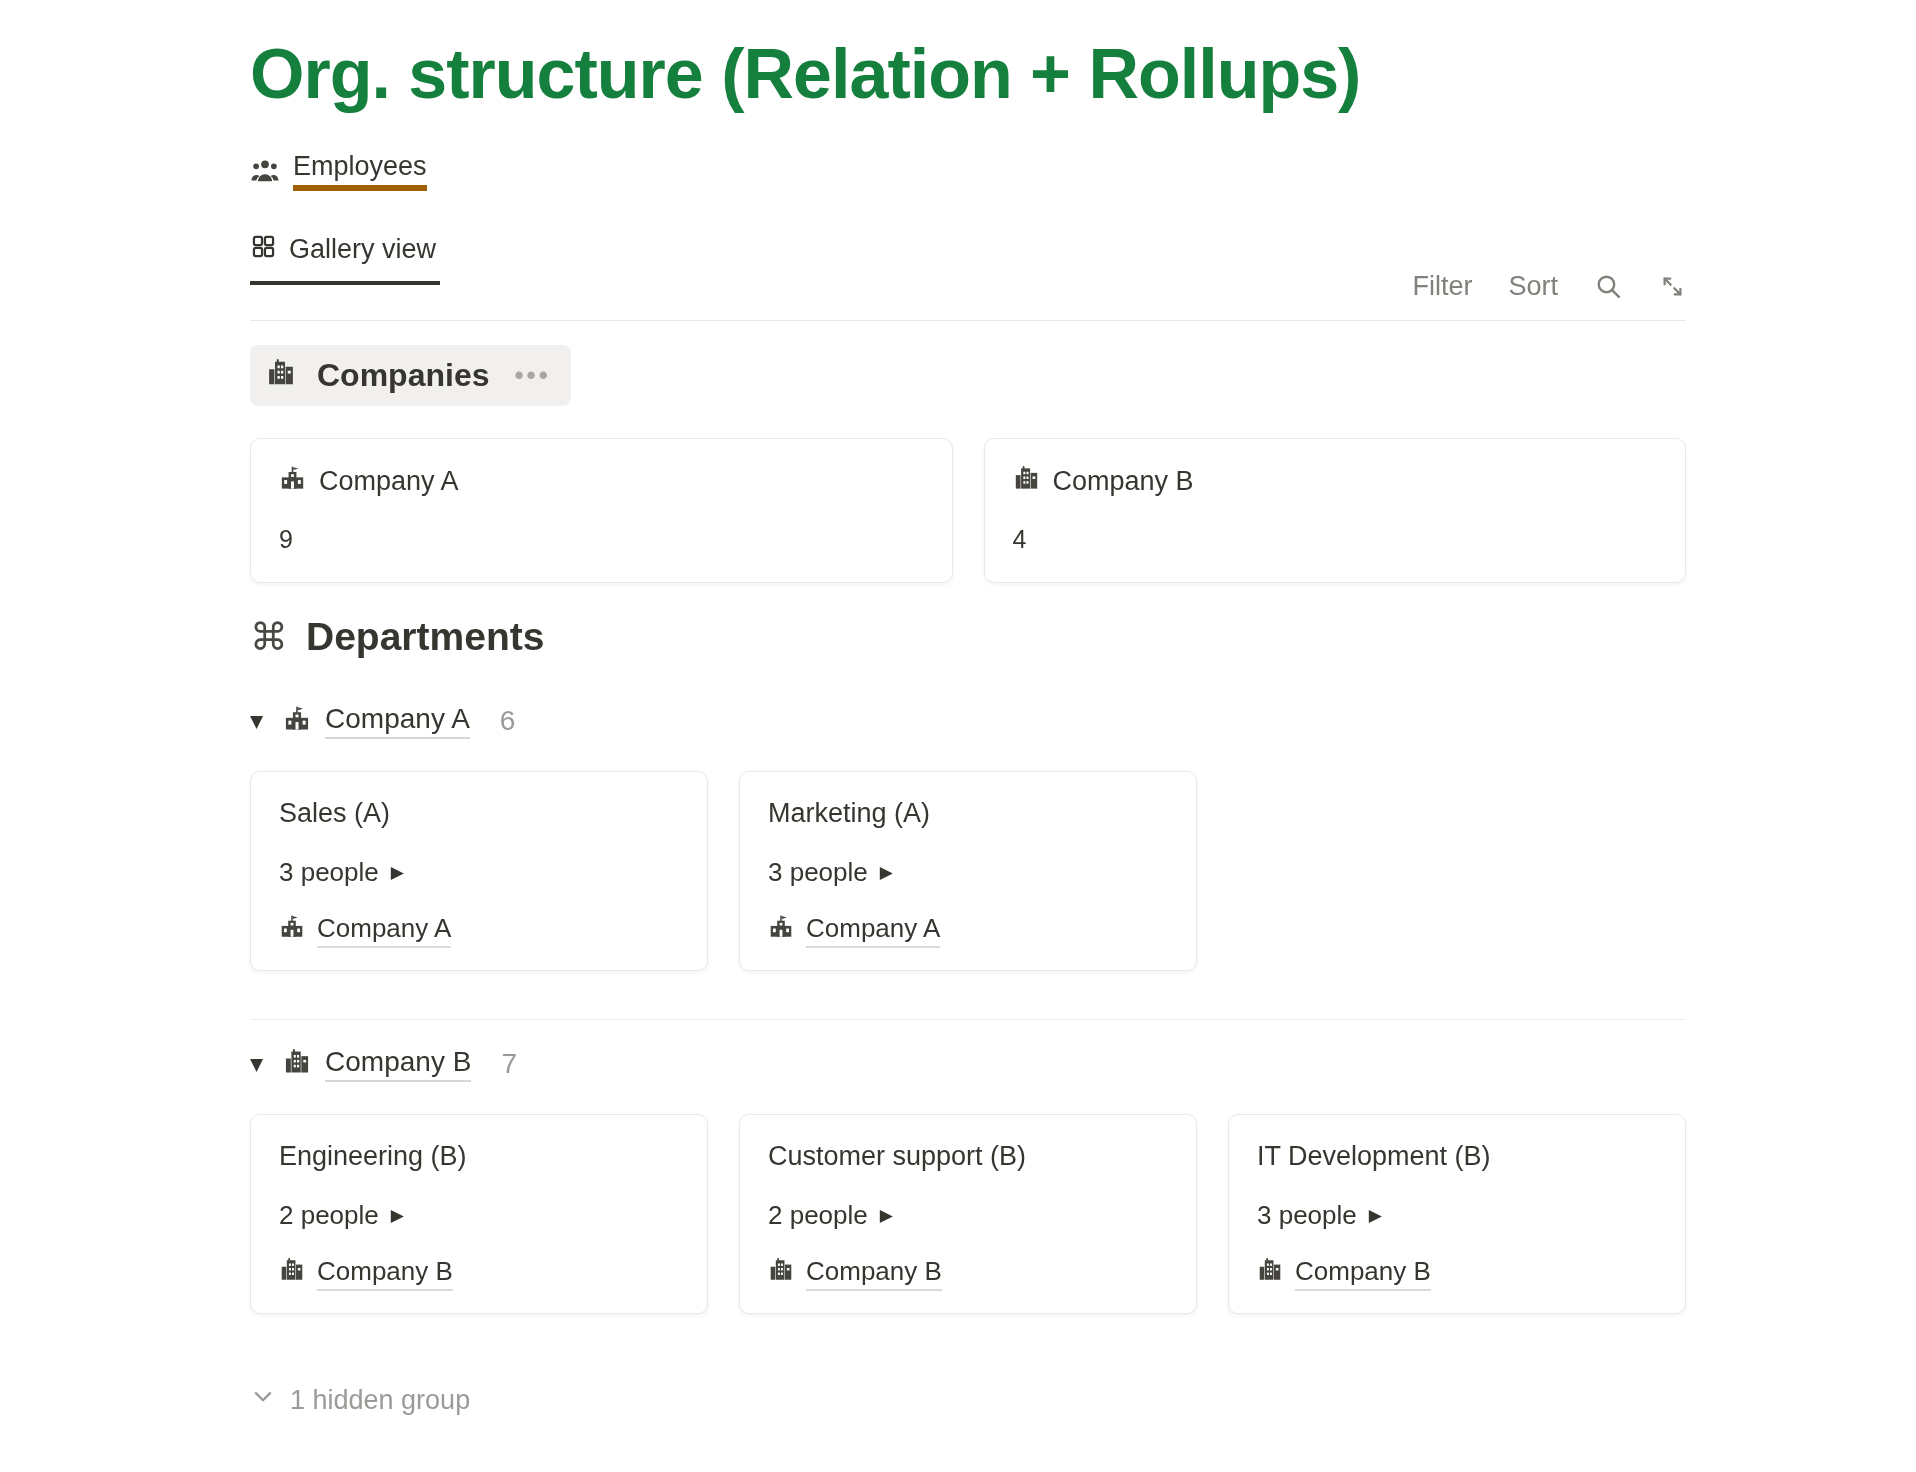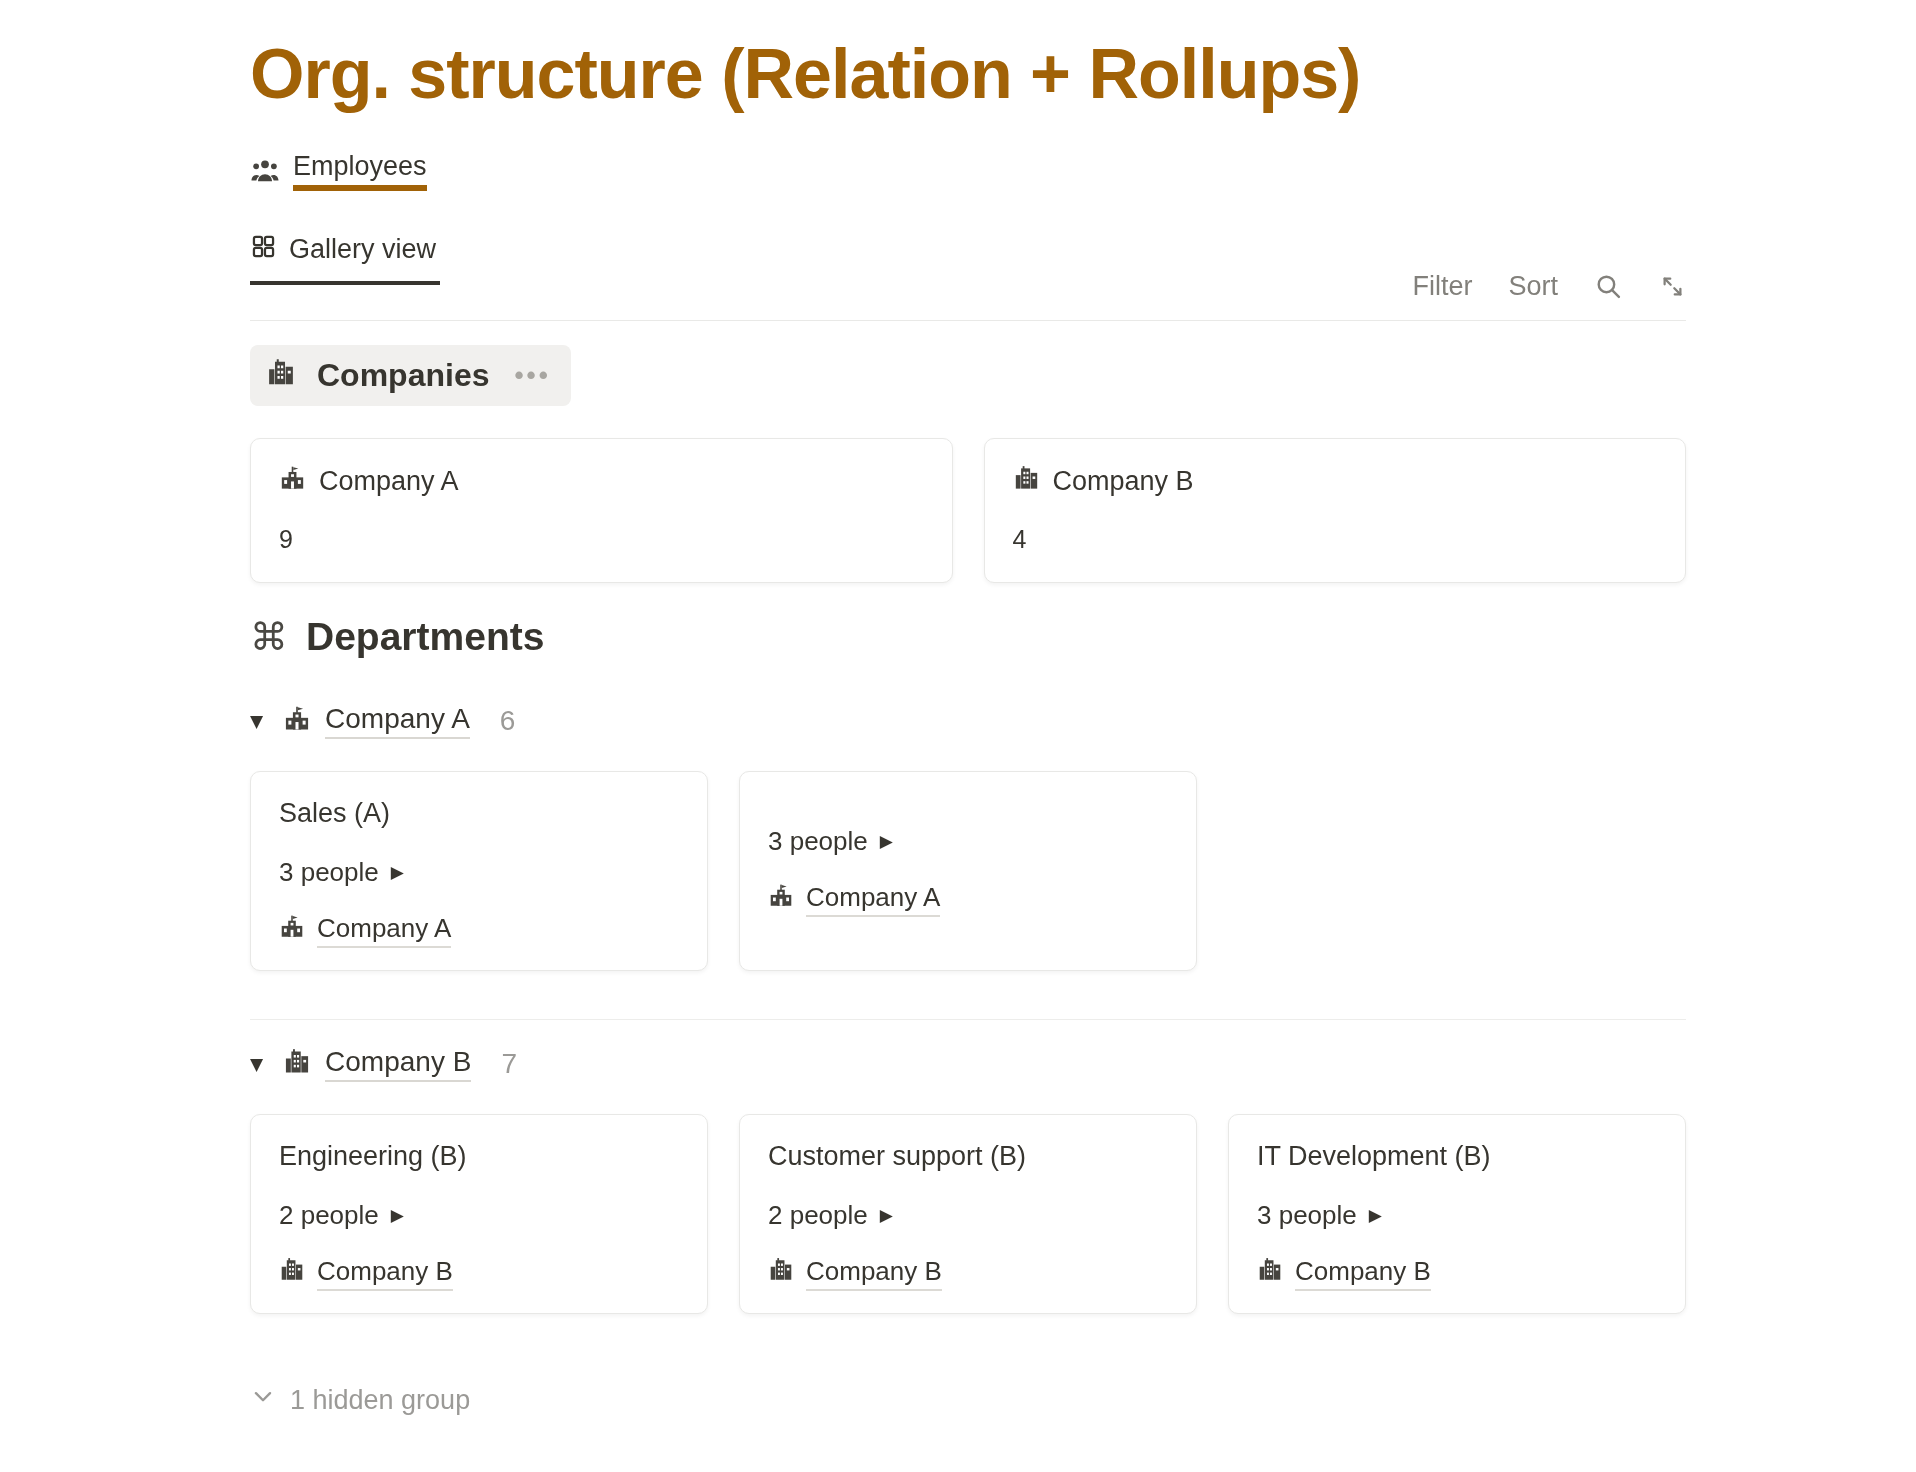--- a/index.html
+++ b/index.html
@@ -8,21 +8,21 @@
     width:1916px; height:1472px; background:#ffffff;
     font-family:"Liberation Sans","DejaVu Sans",sans-serif;
     color:#37352f; overflow:hidden;
   }
   .page { width:1436px; margin-left:250px; }
 
   
   .page-title {
     margin:0; padding-top:34px;
     font-size:70px; font-weight:700; letter-spacing:-1px; line-height:1.15;
-    color:#a16207;
+    color:#15803d;
   }
 
   
   .emp-row { margin-top:36px; display:flex; align-items:center; gap:13px; width:max-content; cursor:pointer; }
   .emp-row svg { display:block; }
   .emp-label { font-size:27px; font-weight:500; padding-bottom:3px; border-bottom:6px solid #a16207; }
 
   
   .tabs-row { margin-top:42px; display:flex; justify-content:space-between; align-items:flex-start; border-bottom:1px solid #e9e9e7; }
   .tab { position:relative; display:flex; align-items:center; gap:12px; font-size:27px; font-weight:500; color:#37352f; padding:0 4px 16px 0; cursor:pointer; }
@@ -215,20 +215,21 @@
       <div class="company-link">
         <span>
           <svg width="26" height="26" viewBox="0 0 24 24">
               <use href="#ic-school"></use>
             </svg>
         </span>
         <span class="link-text">Company A</span>
       </div>
     </div>
     <div class="card dept-card">
+      <div class="card-title">Marketing (A)</div>
       <div class="people-row">
         <span>3 people</span>
         <span class="tri-right">▶</span>
       </div>
       <div class="company-link">
         <span>
           <svg width="26" height="26" viewBox="0 0 24 24">
               <use href="#ic-school"></use>
             </svg>
         </span>

